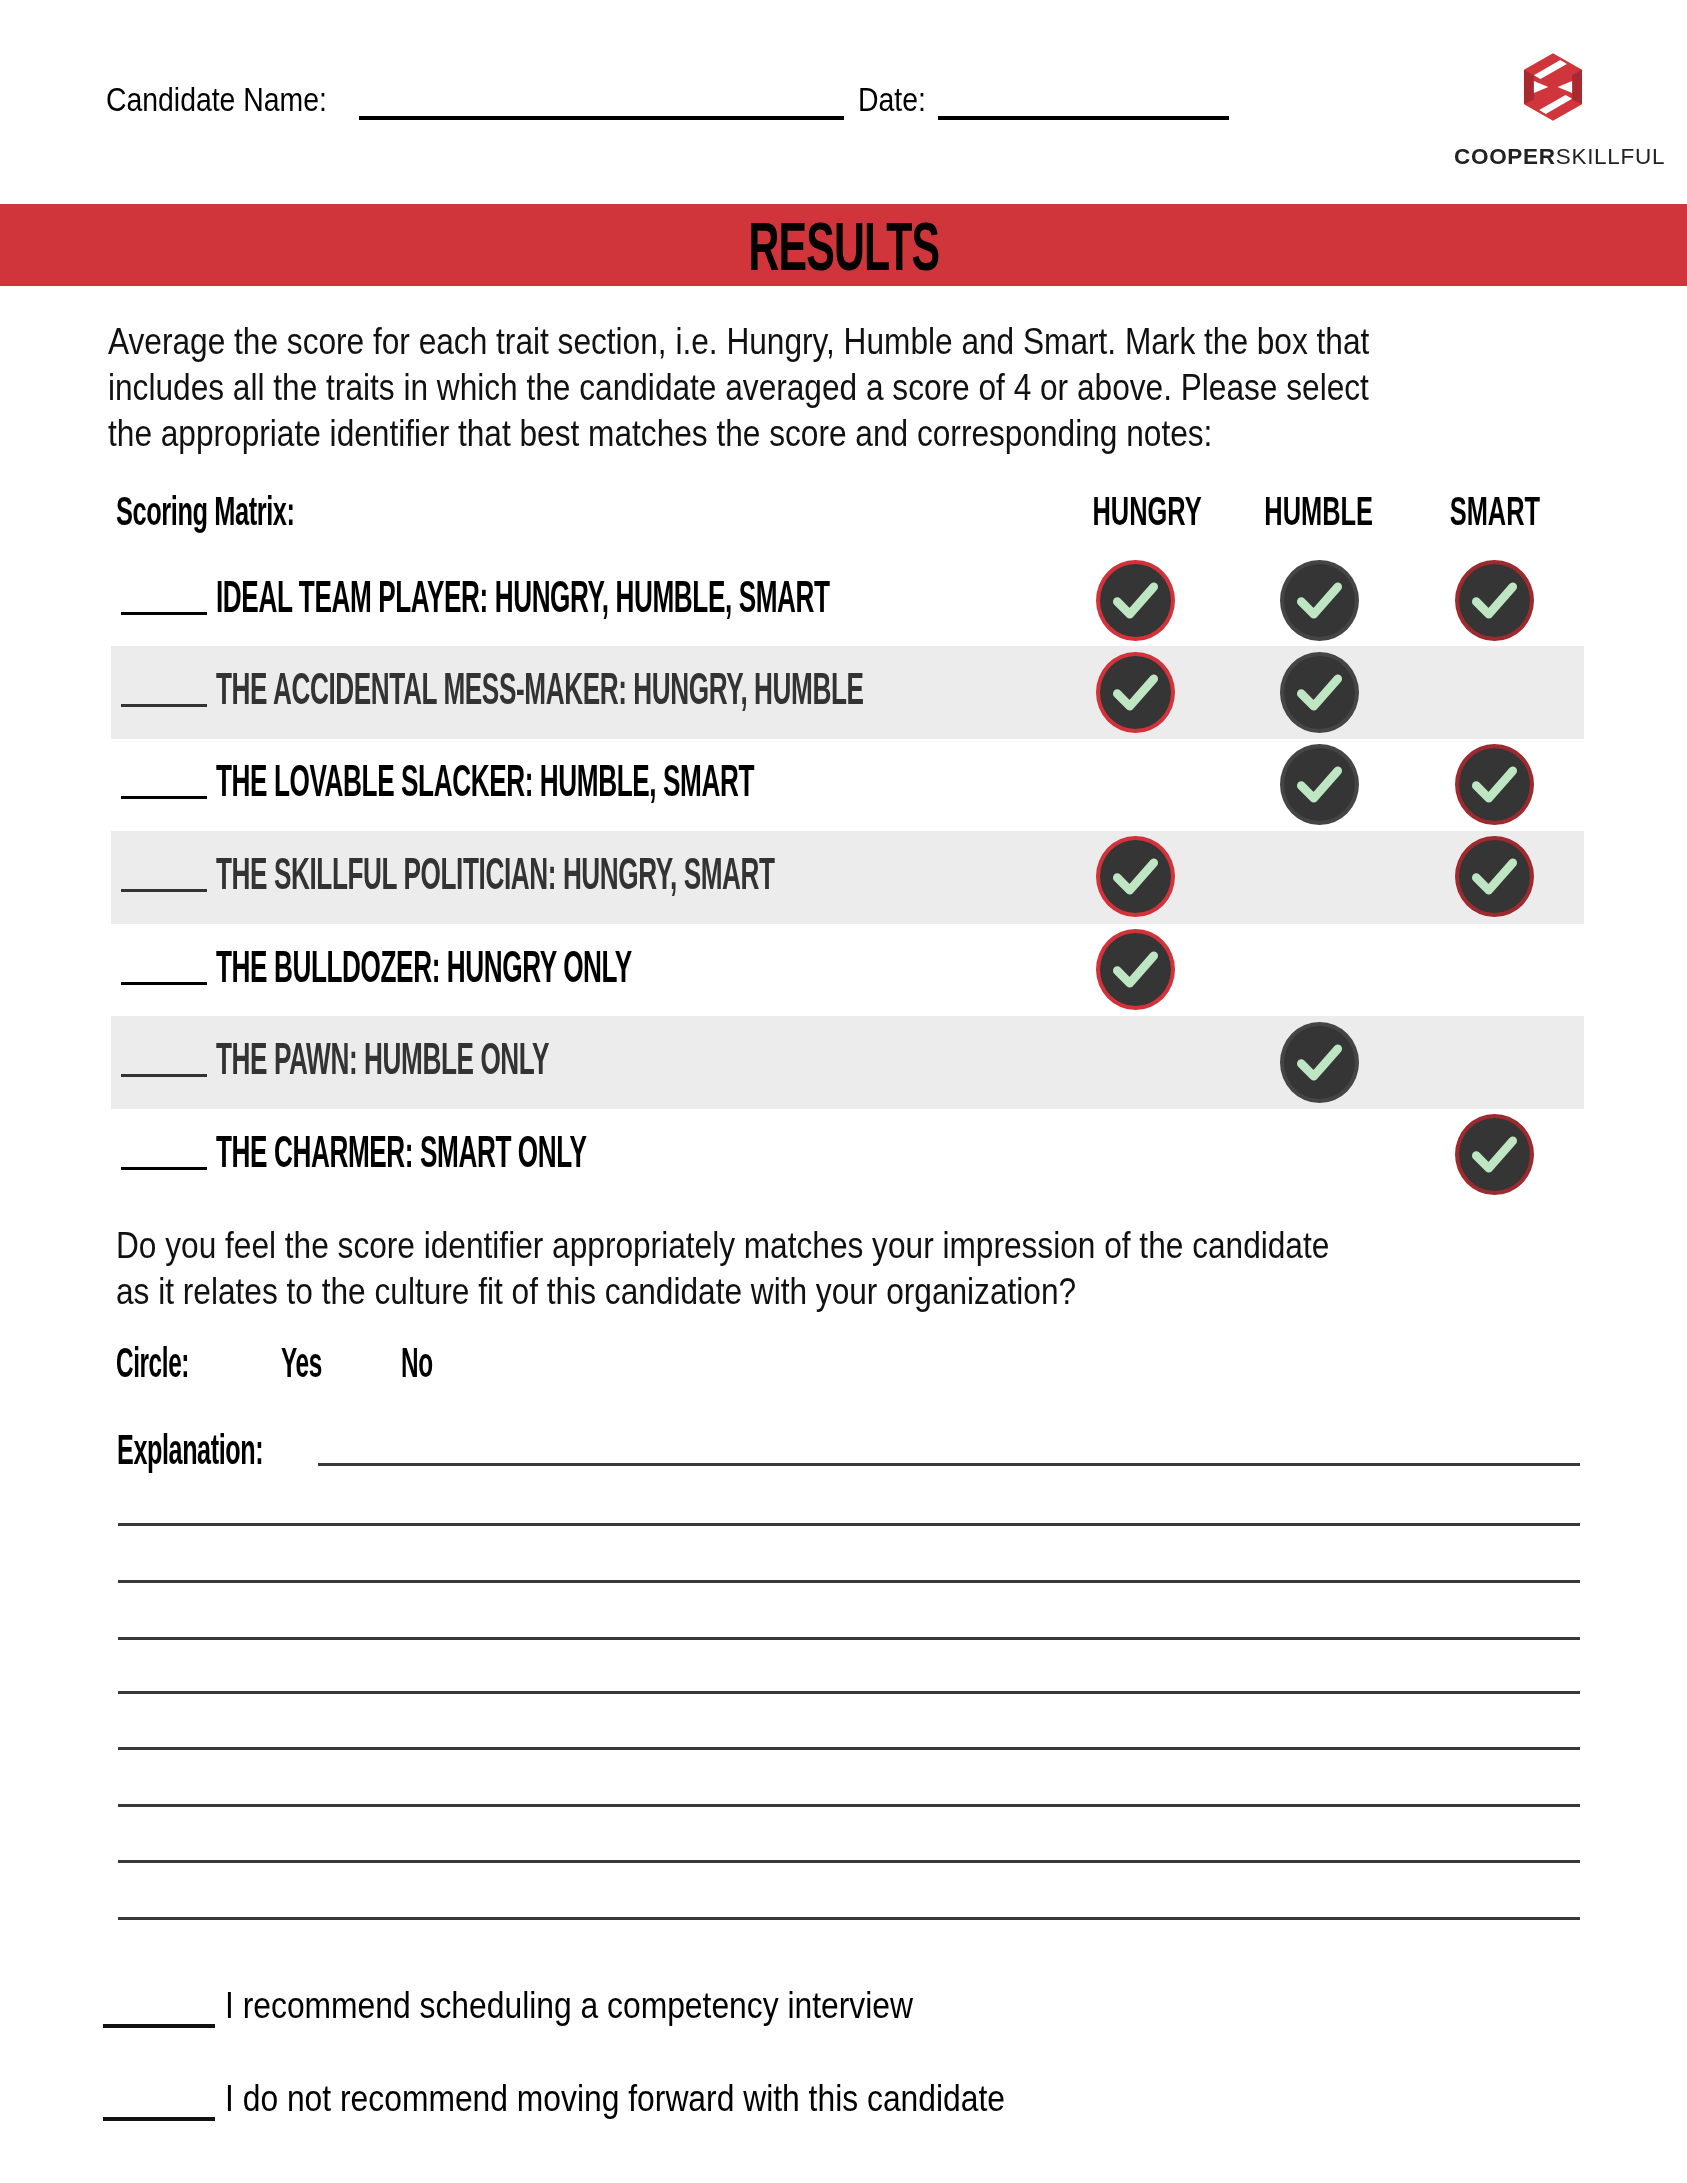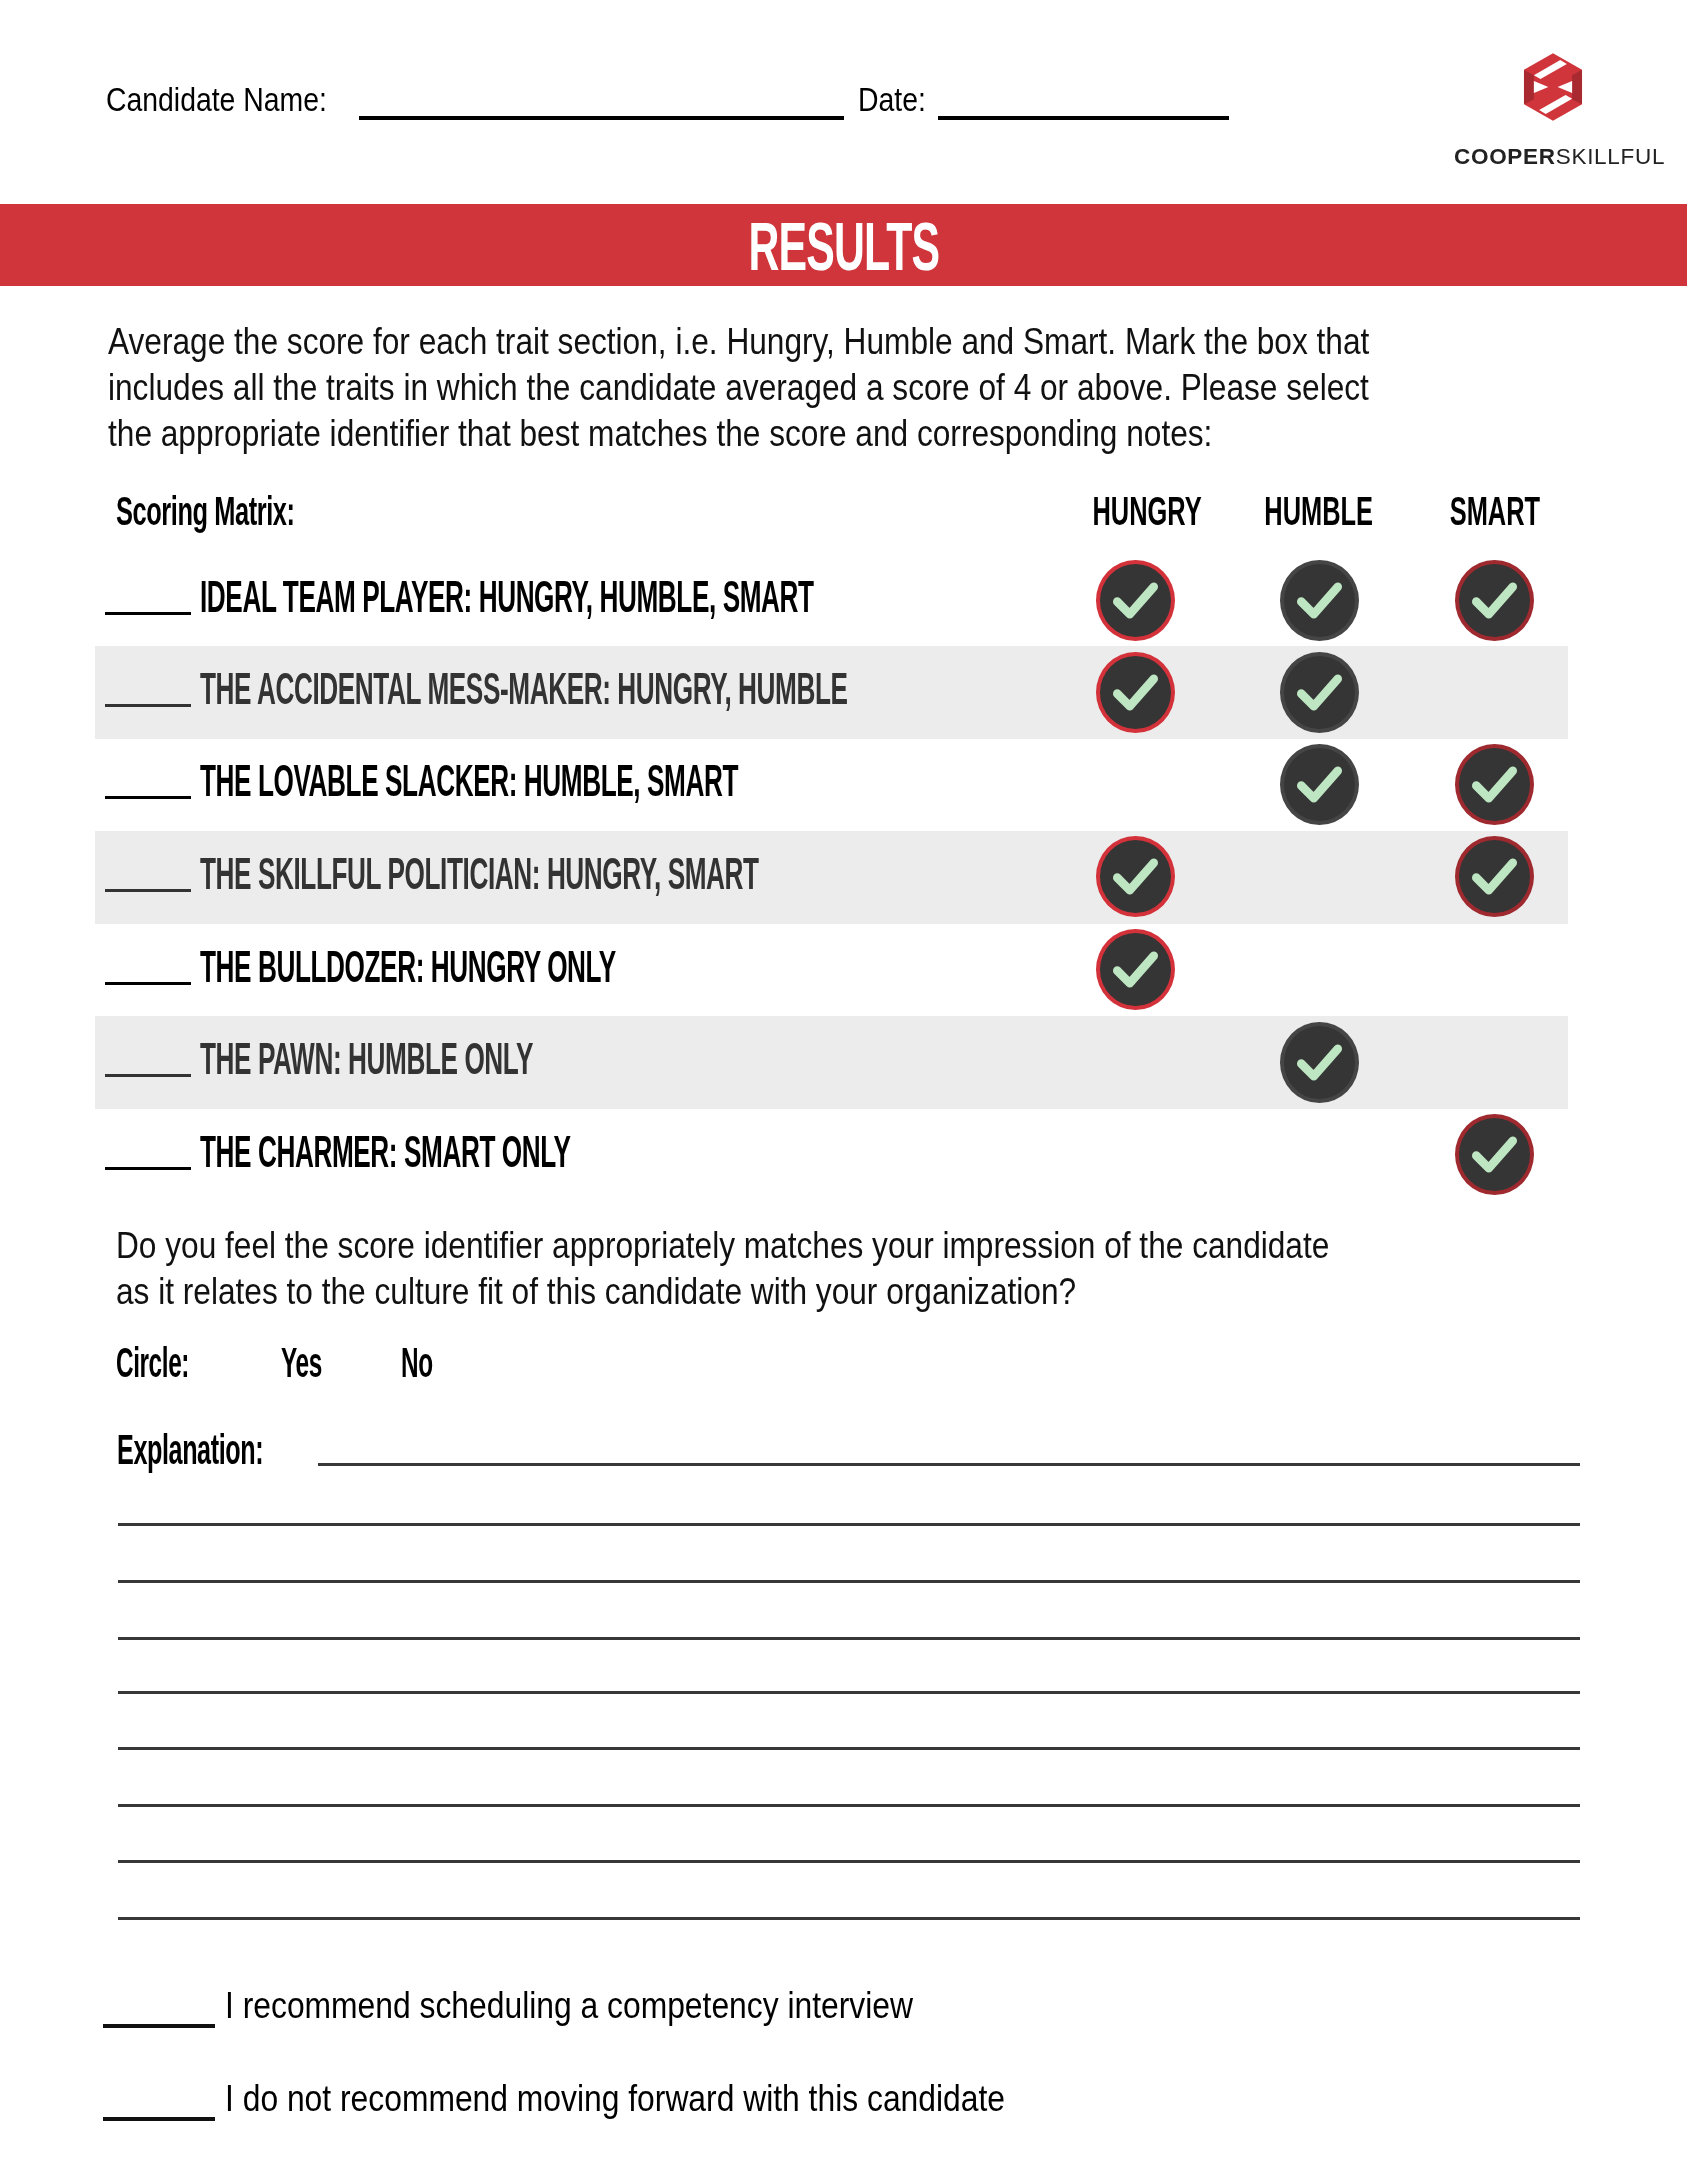--- a/index.html
+++ b/index.html
@@ -18,34 +18,34 @@
   .hdr-line { height: 4px; background: #000; }
 
   
   .logo-word { top: 144px; left: 1454px; font-size: 22.5px; letter-spacing: 0.7px; white-space: nowrap; color: #222; }
   .logo-word b { font-weight: 700; }
   .logo-word span { font-weight: 400; }
 
   
   .banner { left: 0; top: 204px; width: 1687px; height: 82px; background: #cf353a; }
   .banner-title { position: absolute; left: 0; right: 0; top: 8px; text-align: center;
-                  color: #ffffff; font-weight: 700; font-size: 69px; line-height: 69px;
+                  color: #000000; font-weight: 700; font-size: 69px; line-height: 69px;
                   letter-spacing: -1.3px; }
   .banner-title span { display: inline-block; transform: scaleX(0.62); }
 
   
   .para { left: 108px; width: 1720px; font-size: 37px; line-height: 46px; transform: scaleX(0.855); transform-origin: 0 0; color: #111; }
   .para div { white-space: nowrap; }
 
   
   .matrix-title { left: 116px; top: 488px; font-size: 41px; transform: scaleX(0.62); }
   .col-head { top: 488px; font-size: 41px; font-weight: 700; white-space: nowrap; transform-origin: 50% 0; }
   .col-head span { display: inline-block; transform: scaleX(0.62); }
 
-  .row { left: 95px; width: 1473px; height: 93px; }
+  .row { left: 111px; width: 1473px; height: 93px; }
   .row.shaded { background: #ececec; }
   .row-blank { left: 10px; top: 58px; width: 86px; height: 3.3px; background: #000; }
   .row-label { left: 105px; top: 20px; font-size: 44px; line-height: 46px; transform: scaleX(0.595); transform-origin: 0 0; }
   .row.shaded .row-label { color: #333; }
   .row.shaded .row-blank { background: #333; }
 
   .check { width: 79px; height: 81px; border-radius: 50%; box-sizing: border-box;
            background: #353535; display: flex; align-items: center; justify-content: center; }
   .check svg { width: 57px; height: 57px; }
   .ring-hungry { border: 4.6px solid #d3323a; }

